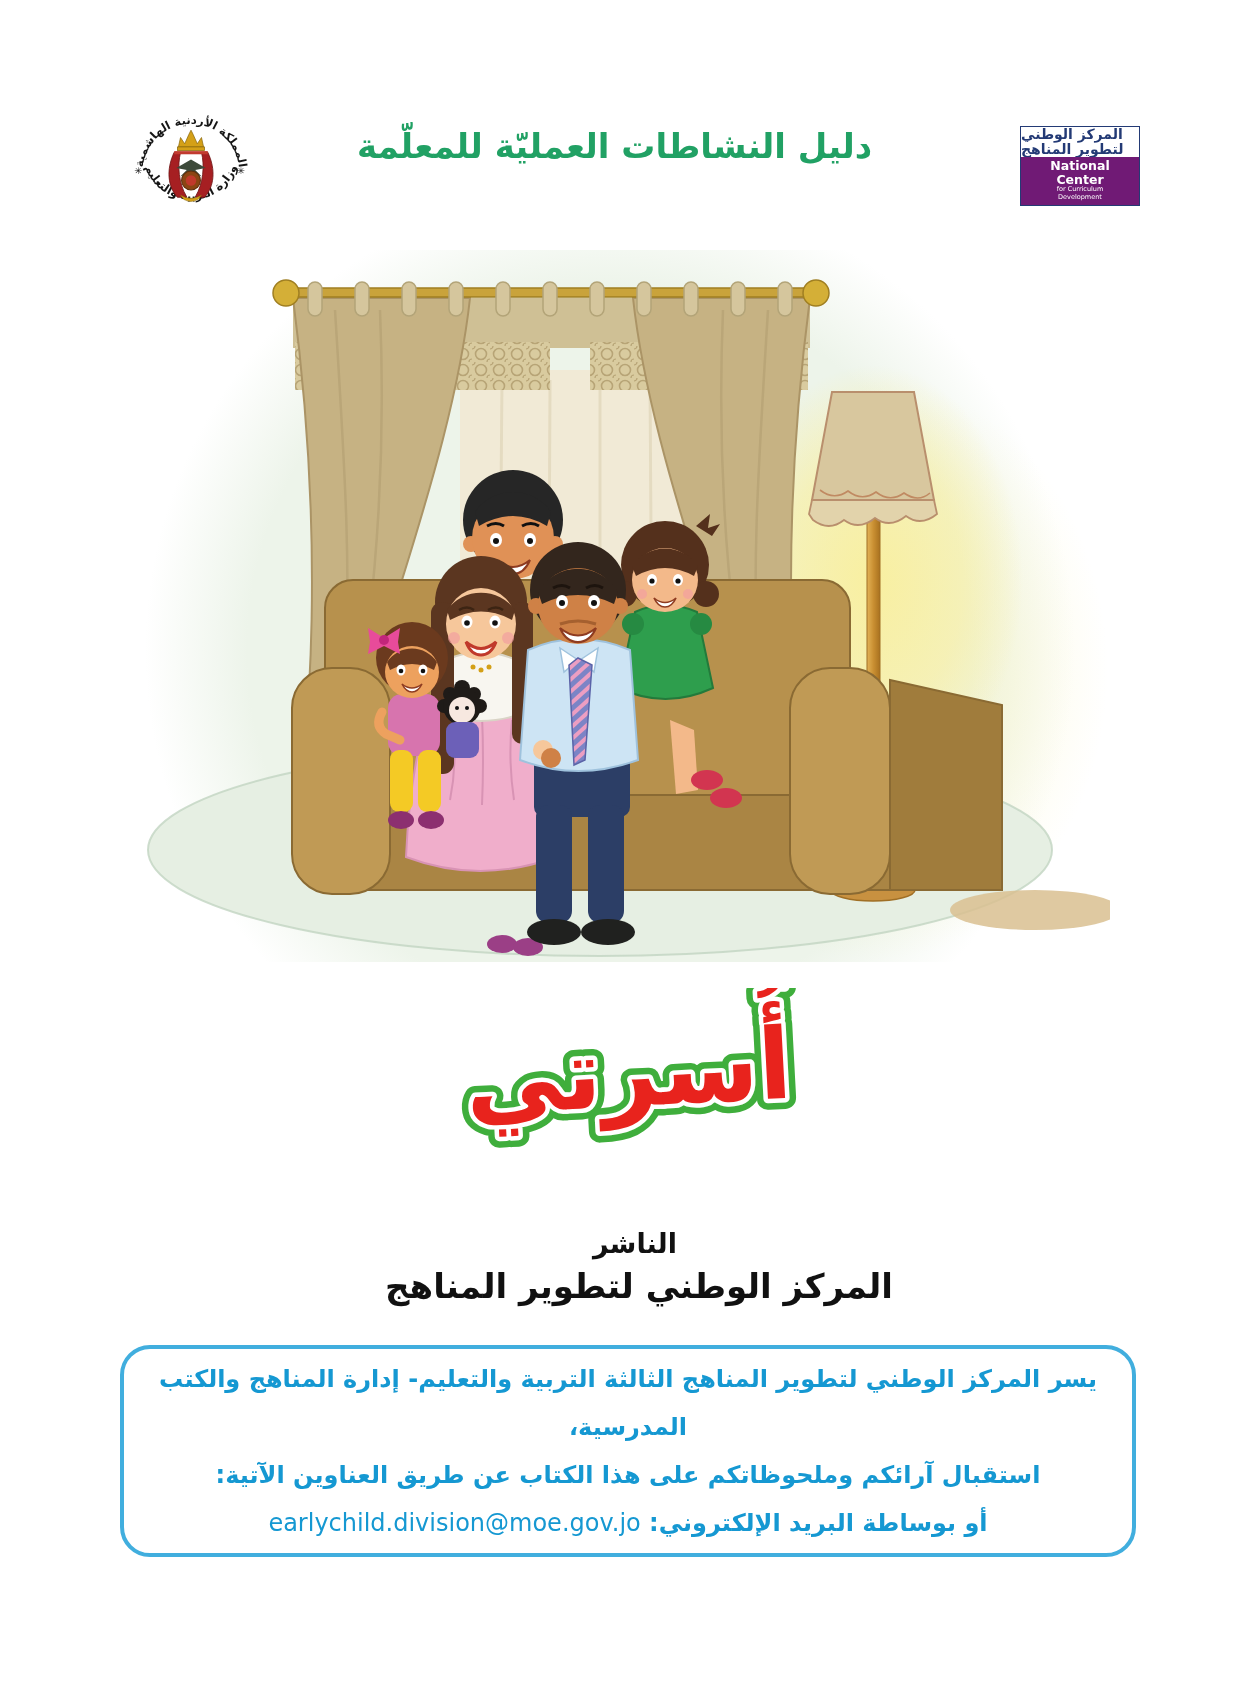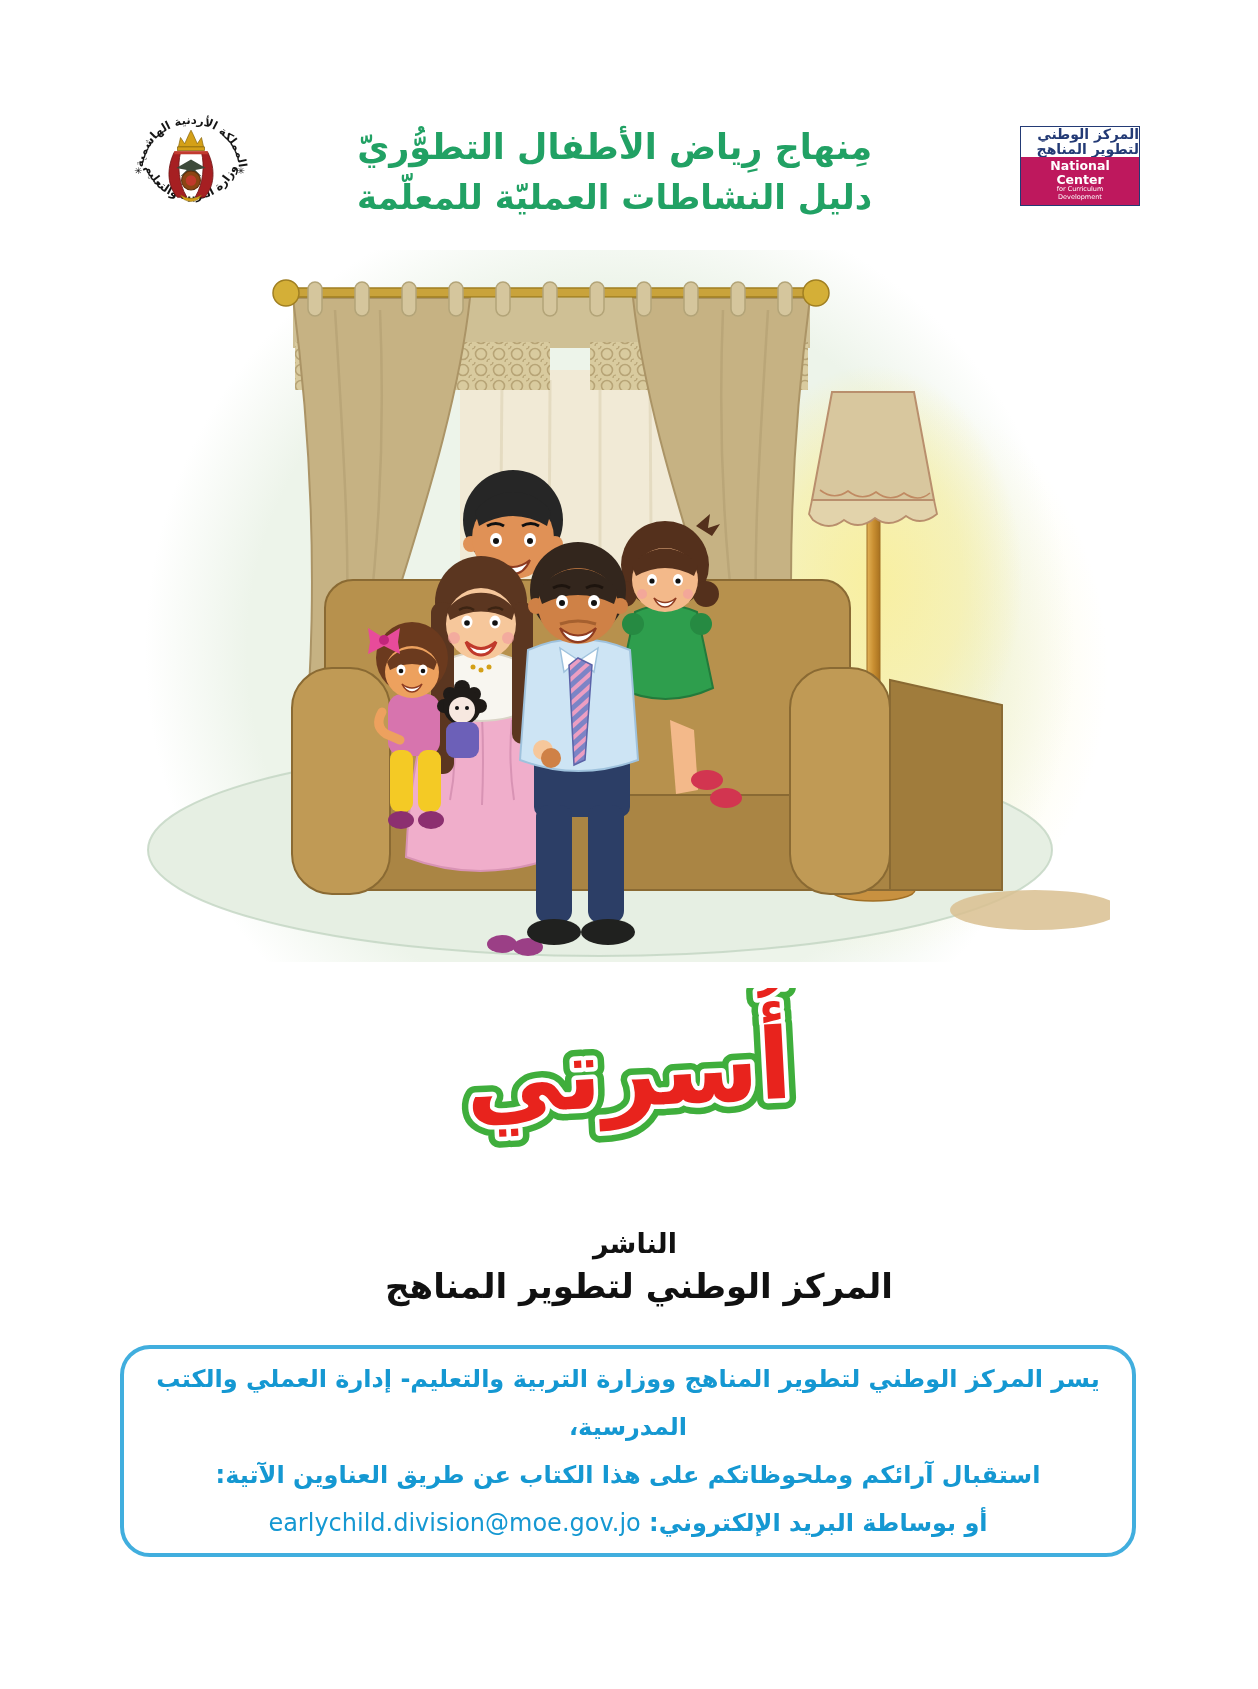--- a/index.html
+++ b/index.html
@@ -16,25 +16,25 @@
   }
   .titles .t1{font-size:35px;line-height:1.45;}
   .titles .t2{font-size:34px;line-height:1.45;}
   .nccd{
     position:absolute;left:1020px;top:126px;width:120px;height:80px;
     border:1px solid #233a75;background:#fff;display:flex;flex-direction:column;
     box-sizing:border-box;
   }
   .nccd .ar{
     flex:1;display:flex;flex-direction:column;justify-content:center;
-    direction:rtl;text-align:right;color:#233a75;font-weight:bold;
+    direction:rtl;text-align:left;color:#233a75;font-weight:bold;
     font-size:14px;line-height:1.05;letter-spacing:-1px;
   }
   .nccd .en{
-    background:#be185d;color:#fff;text-align:center;padding:2px 16px 3px;
+    background:#701a75;color:#fff;text-align:center;padding:2px 16px 3px;
   }
   .nccd .en .n1{font-size:12.5px;font-weight:bold;line-height:1.1;}
   .nccd .en .n2{font-size:6.5px;line-height:1.2;}
   
   .scene{position:absolute;left:130px;top:250px;width:980px;height:712px;}
   
   .unit-label{
     position:absolute;left:0;right:0;top:952px;text-align:center;direction:rtl;
     color:#24439e;font-size:39px;font-weight:bold;
   }
@@ -90,21 +90,20 @@
 
     <g>
       <path d="M62,52 l-14,8 l10,2 l-6,6 l8,-2 l2,8 l2,-8 l8,2 l-6,-6 l10,-2 z" fill="#3d4a3a"></path>
       <circle cx="62" cy="72" r="9" fill="#8b4513" stroke="#5e2f0d" stroke-width="1"></circle>
       <circle cx="62" cy="72" r="5" fill="#c0392b"></circle>
       <path d="M52,86 q10,6 20,0 l-3,4 q-7,4 -14,0 z" fill="#d4a017" stroke="#8a6a10" stroke-width="0.5"></path>
     </g>
   </svg>
 
   <div class="titles">
-    <div class="t1">مِنهاج رِياض الأطفال التطوُّريّ</div>
     <div class="t2">دليل النشاطات العمليّة للمعلّمة</div>
   </div>
 
   <div class="nccd">
     <div class="ar">
       <span>المركز الوطني</span>
       <span>لتطوير المناهج</span>
     </div>
     <div class="en">
       <div class="n1">National Center</div>
@@ -353,21 +352,21 @@
       <text x="250" y="118" text-anchor="middle" direction="rtl" font-family="DejaVu Sans, sans-serif" font-size="98" font-weight="bold" fill="#3fae3c" stroke="#3fae3c" stroke-width="22" stroke-linejoin="round">أُسرتي</text>
       <text x="250" y="118" text-anchor="middle" direction="rtl" font-family="DejaVu Sans, sans-serif" font-size="98" font-weight="bold" fill="#ffffff" stroke="#ffffff" stroke-width="9" stroke-linejoin="round">أُسرتي</text>
       <text x="250" y="118" text-anchor="middle" direction="rtl" font-family="DejaVu Sans, sans-serif" font-size="98" font-weight="bold" fill="#e8231d">أُسرتي</text>
     </g>
   </svg>
 
   <div class="publisher-label">الناشر</div>
   <div class="publisher-name">المركز الوطني لتطوير المناهج</div>
 
   <div class="contact">
-    <div>يسر المركز الوطني لتطوير المناهج ووزارة التربية والتعليم- إدارة العملي والكتب المدرسية،</div>
+    <div>يسر المركز الوطني لتطوير المناهج الثالثة التربية والتعليم- إدارة المناهج والكتب المدرسية،</div>
     <div>استقبال آرائكم وملحوظاتكم على هذا الكتاب عن طريق العناوين الآتية:</div>
     <div>
       <span>أو بوساطة البريد الإلكتروني:</span>
       <span class="email">earlychild.division@moe.gov.jo</span>
     </div>
   </div>
 
 </div>
 
 </body></html>

